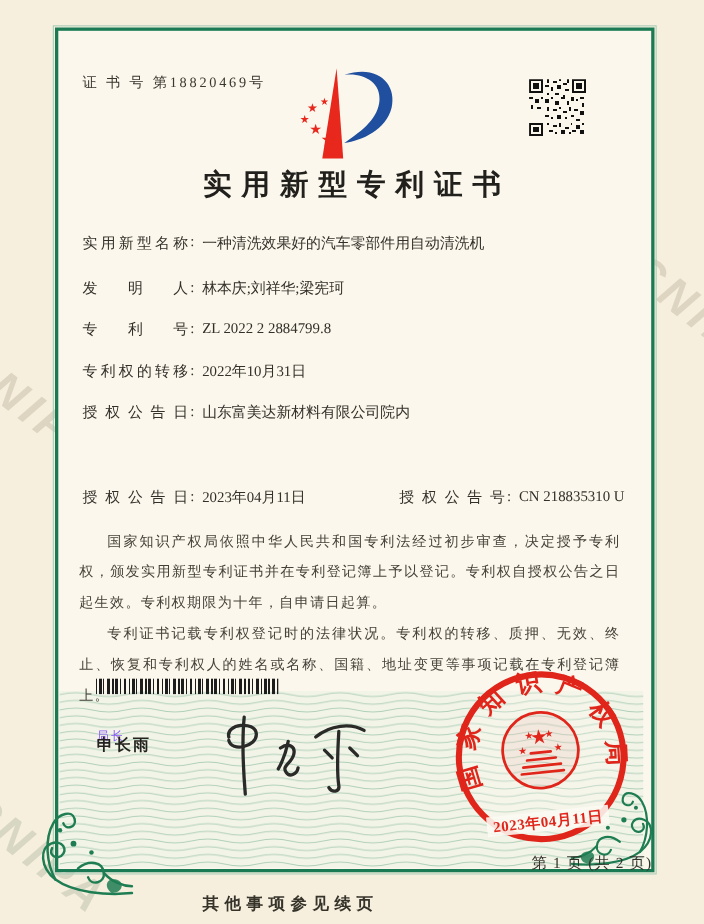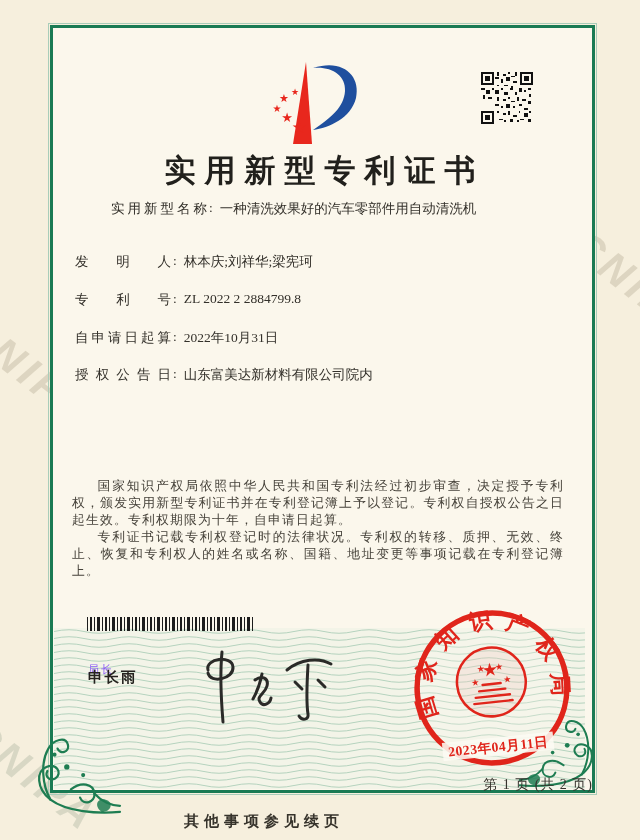--- a/index.html
+++ b/index.html
@@ -30,37 +30,37 @@
   }
   .wm.green{color:rgba(158,170,150,0.34);}
   .cert-no{
     position:absolute;left:75px;top:66px;font-size:13px;letter-spacing:2.5px;
     color:#3a362f;z-index:2;
   }
   .logo{position:absolute;left:260px;top:58px;width:102px;height:92px;z-index:2;}
   .qr{position:absolute;left:481px;top:72px;width:52px;height:52px;z-index:2;}
   .title{
     position:absolute;left:0;top:150px;width:640px;text-align:center;
-    font-size:31px;font-weight:700;letter-spacing:9px;text-indent:9px;
+    font-size:26px;font-weight:700;letter-spacing:9px;text-indent:9px;
     color:#21201c;z-index:2;
   }
   .frow{position:absolute;left:75px;font-size:13.5px;z-index:2;white-space:nowrap;}
   .flabel{
     display:inline-block;width:96px;text-align:justify;text-align-last:justify;
     vertical-align:top;color:#33302a;
   }
   .fcolon{display:inline-block;margin:0 7px 0 2px;vertical-align:top;}
   .fvalue{display:inline-block;vertical-align:top;color:#33302a;}
   .fvalue.wrap{white-space:normal;width:372px;line-height:17px;}
   .grant2{position:absolute;left:288px;top:0;}
   .paras{
     position:absolute;left:72px;top:478px;width:492px;z-index:2;
   }
   .paras p{
-    margin:0;text-indent:2em;font-size:12.8px;line-height:17px;
+    margin:0;text-indent:2em;font-size:12.8px;line-height:28px;
     letter-spacing:1.2px;text-align:justify;color:#46423a;
   }
   .barcode{
     position:absolute;left:87px;top:617px;width:166px;height:14px;z-index:2;
     background:repeating-linear-gradient(90deg,
       #1c1c1c 0 1.5px,transparent 1.5px 3px,
       #1c1c1c 3px 5.5px,transparent 5.5px 7px,
       #1c1c1c 7px 8px,transparent 8px 10.5px,
       #1c1c1c 10.5px 13px,transparent 13px 15px);
   }
@@ -105,20 +105,21 @@
       <defs>
         <pattern id="gw" width="60" height="7" patternUnits="userSpaceOnUse">
           <path d="M0,3.5 Q15,0 30,3.5 T60,3.5" fill="none" stroke="#7fb598" stroke-width="0.9" opacity="0.6"></path>
         </pattern>
       </defs>
       <rect x="0" y="0" width="531" height="161" fill="#edf3e6" opacity="0.55"></rect>
       <rect x="0" y="0" width="531" height="161" fill="url(#gw)"></rect>
     </svg>
   </div>
 
+  <div class="cert-no">证 书 号 第18820469号</div>
 
   <div class="logo">
     <svg viewBox="0 0 100 92" width="102" height="92" xmlns="http://www.w3.org/2000/svg">
       <path d="M52,10 C82,0 100,18 95,40 C90,60 68,70 52,72 C70,60 83,49 84,33 C85,17 70,8 52,10 Z" fill="#1f4f9e"></path>
       <polygon points="45,4 51,86 32,86" fill="#e8271d"></polygon>
       <g fill="#e8271d" font-family="'DejaVu Sans',sans-serif" text-anchor="middle">
         <text x="38" y="75" font-size="17">★</text>
         <text x="26" y="64" font-size="13">★</text>
         <text x="16" y="54" font-size="10">★</text>
         <text x="23" y="44" font-size="11">★</text>
@@ -195,34 +196,40 @@
           <rect x="16" y="26" width="2" height="2"></rect>
           <rect x="20" y="27" width="1" height="1"></rect>
           <rect x="22" y="26" width="2" height="1"></rect>
           <rect x="26" y="26" width="2" height="2"></rect>
       </g>
     </svg>
   </div>
 
   <div class="title">实用新型专利证书</div>
 
-  <div class="frow" style="top:200px;margin-left:36px;">
+  <div class="frow" style="top:212px;">
     <span class="flabel">实用新型名称</span><span class="fcolon">:</span><span class="fvalue">一种清洗效果好的汽车零部件用自动清洗机</span>
   </div>
   <div class="frow" style="top:253px;">
     <span class="flabel">发明人</span><span class="fcolon">:</span><span class="fvalue">林本庆;刘祥华;梁宪珂</span>
   </div>
   <div class="frow" style="top:291px;">
     <span class="flabel">专利号</span><span class="fcolon">:</span><span class="fvalue">ZL 2022 2 2884799.8</span>
   </div>
   <div class="frow" style="top:329px;">
-    <span class="flabel">自申请日起算</span><span class="fcolon">:</span><span class="fvalue">2022年10月31日</span>
+    <span class="flabel">专利权的转移</span><span class="fcolon">:</span><span class="fvalue">2022年10月31日</span>
   </div>
   <div class="frow" style="top:366px;">
     <span class="flabel">授权公告日</span><span class="fcolon">:</span><span class="fvalue">山东富美达新材料有限公司院内</span>
+  </div>
+  <div class="frow" style="top:443px;">
+    <span class="flabel">授权公告日</span><span class="fcolon">:</span><span class="fvalue">2023年04月11日</span>
+    <span class="grant2">
+      <span class="flabel">授权公告号</span><span class="fcolon">:</span><span class="fvalue">CN 218835310 U</span>
+    </span>
   </div>
 
   <div class="paras">
     <p>国家知识产权局依照中华人民共和国专利法经过初步审查，决定授予专利权，颁发实用新型专利证书并在专利登记簿上予以登记。专利权自授权公告之日起生效。专利权期限为十年，自申请日起算。</p>
     <p>专利证书记载专利权登记时的法律状况。专利权的转移、质押、无效、终止、恢复和专利权人的姓名或名称、国籍、地址变更等事项记载在专利登记簿上。</p>
   </div>
 
   <div class="barcode"></div>
 
   <div class="sig-title">局长</div>

